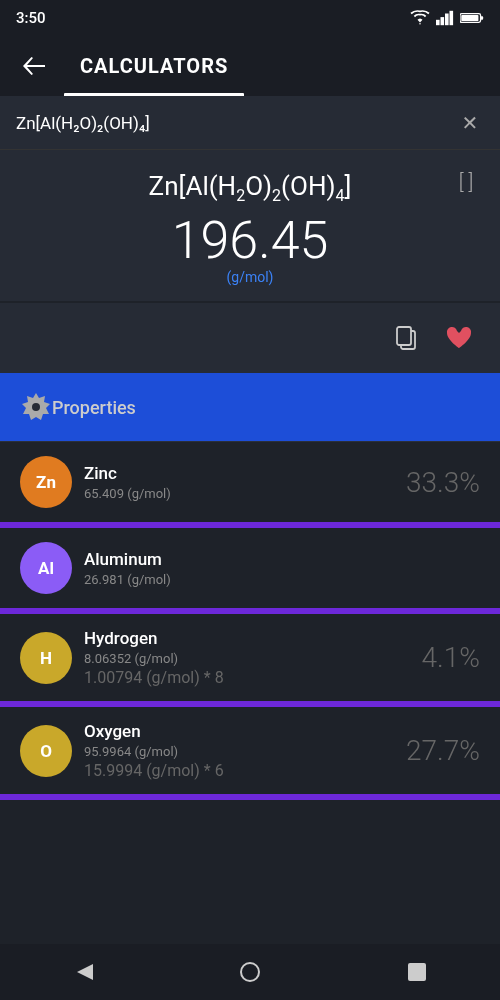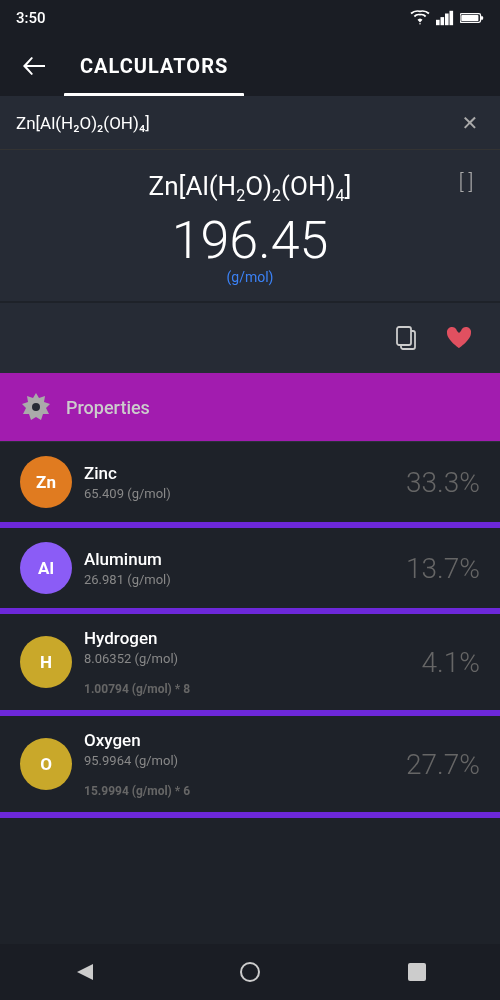--- a/index.html
+++ b/index.html
@@ -175,23 +175,22 @@
       align-items: center;
       justify-content: center;
       cursor: pointer;
       color: #ccc;
     }
 
     
     .properties-header {
       display: flex;
       align-items: center;
-      gap: 14px;
       padding: 18px 20px;
-      background: #a21caf;
+      background: #1d4ed8;
       border-bottom: 1px solid #2a2f3a;
     }
     .properties-icon {
       width: 32px;
       height: 32px;
       color: #aaa;
       display: flex;
       align-items: center;
       justify-content: center;
     }
@@ -229,24 +228,23 @@
       font-size: 17px;
       font-weight: 500;
       color: #fff;
       margin-bottom: 3px;
     }
     .element-mass {
       font-size: 13px;
       color: #888;
     }
     .element-detail {
-      font-size: 12px;
+      font-size: 16px;
       color: #666;
-      margin-top: 16px;
-      font-weight: bold;
+      margin-top: 2px;
     }
     .element-percent {
       font-size: 28px;
       font-weight: 300;
       color: #666;
       min-width: 90px;
       text-align: right;
     }
 
     
@@ -362,21 +360,20 @@
         <div class="element-mass">65.409 (g/mol)</div>
       </div>
       <div class="element-percent">33.3%</div>
     </div>
     <div class="element-row">
       <div class="element-circle" style="background: #8b5cf6;">Al</div>
       <div class="element-info">
         <div class="element-name">Aluminum</div>
         <div class="element-mass">26.981 (g/mol)</div>
       </div>
-      <div class="element-percent">13.7%</div>
     </div>
     <div class="element-row">
       <div class="element-circle" style="background: rgb(201, 168, 42);">H</div>
       <div class="element-info">
         <div class="element-name">Hydrogen</div>
         <div class="element-mass">8.06352 (g/mol)</div>
         <div class="element-detail">1.00794 (g/mol) * 8</div>
       </div>
       <div class="element-percent">4.1%</div>
     </div>

